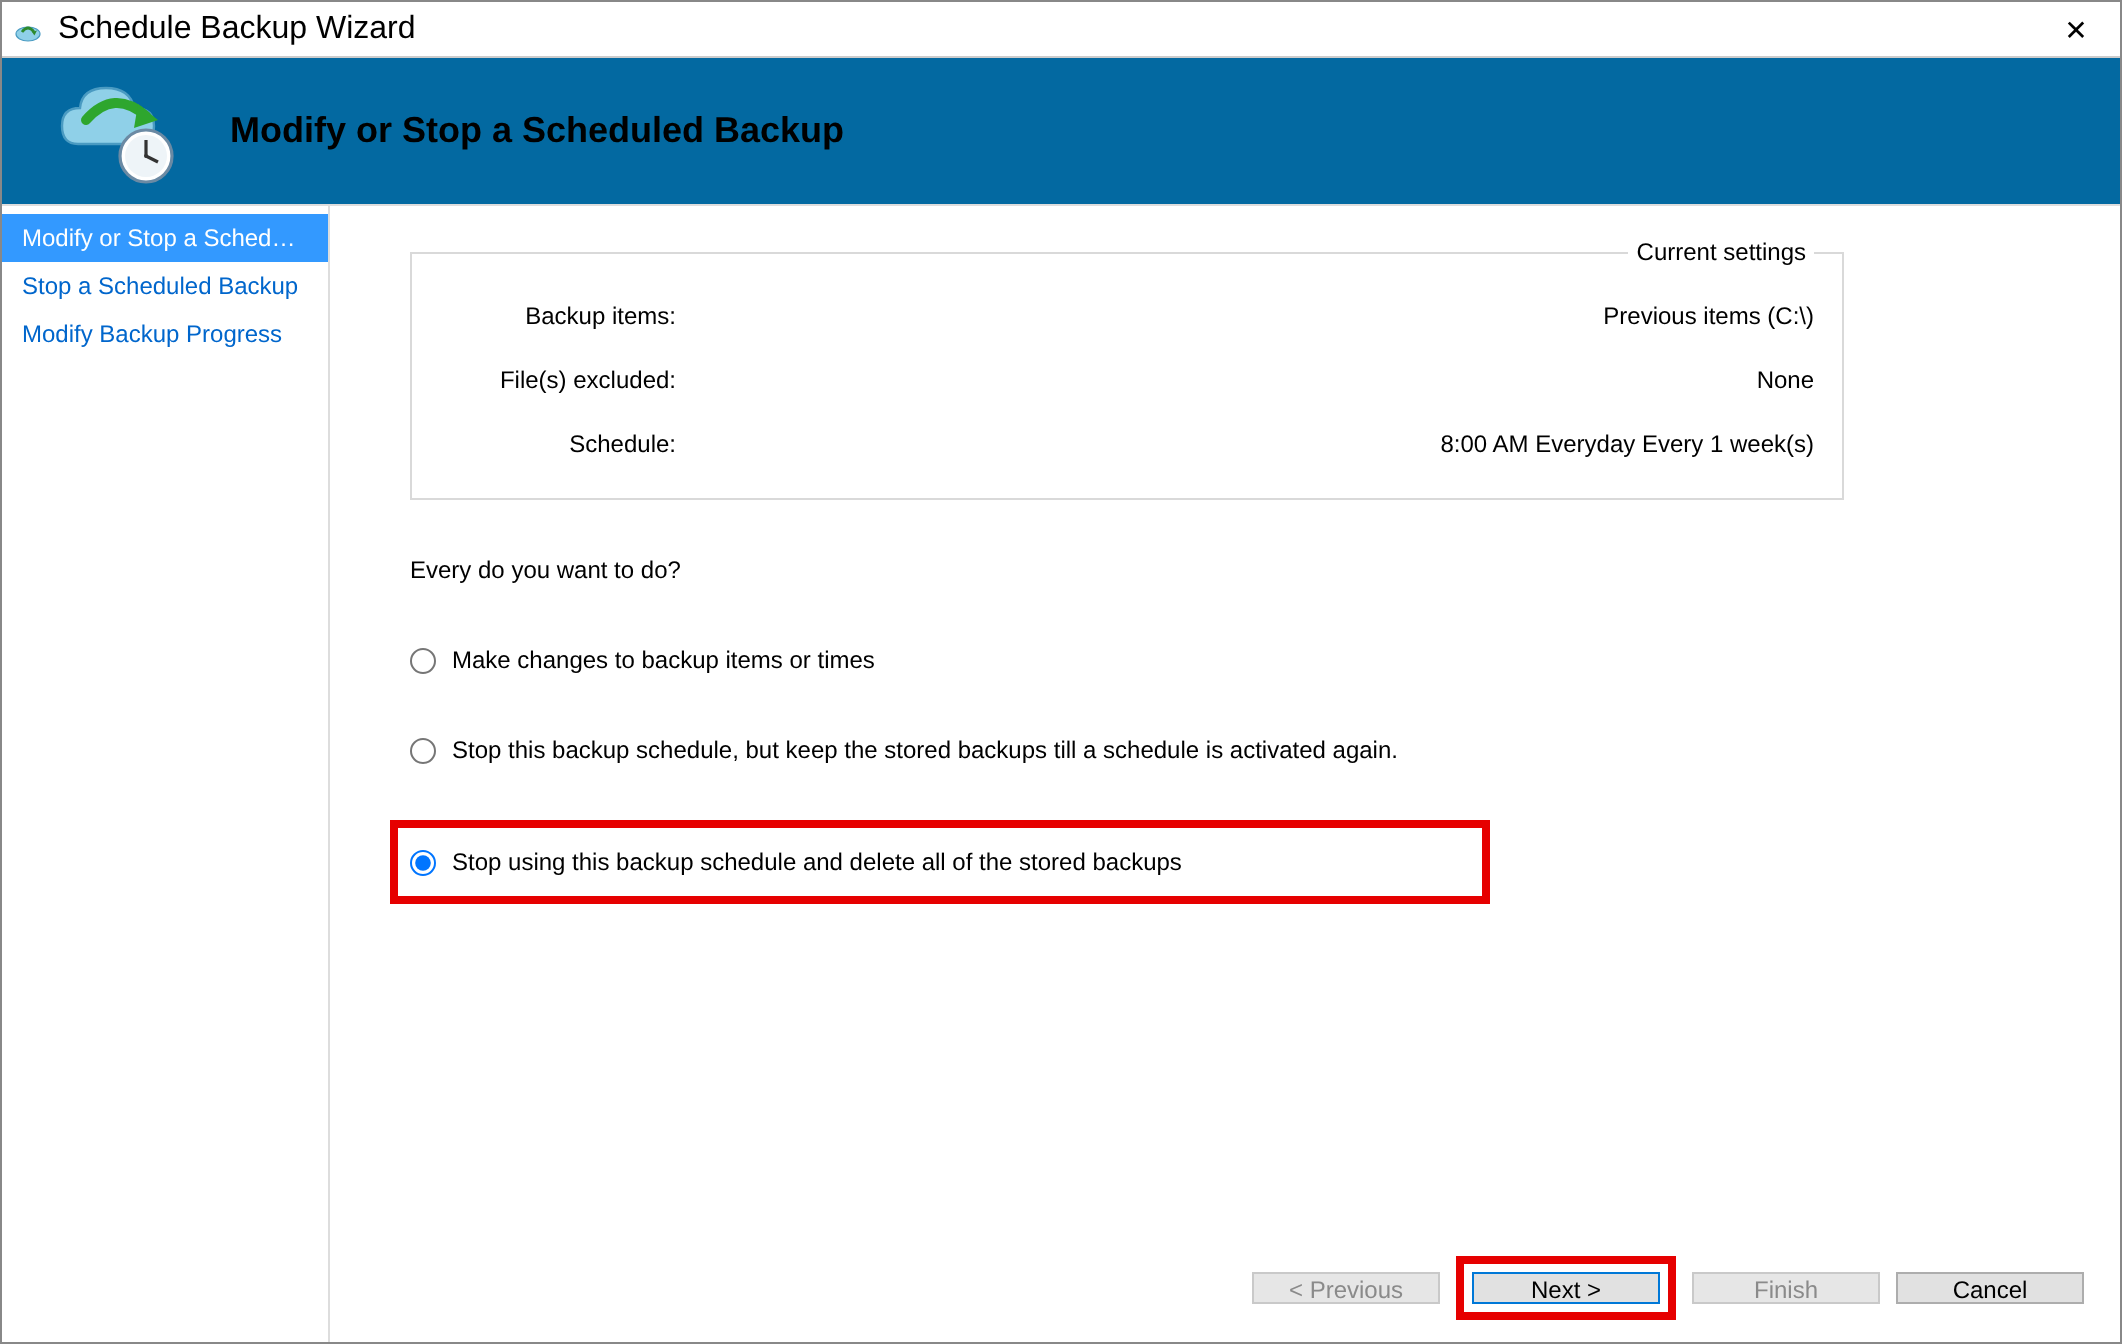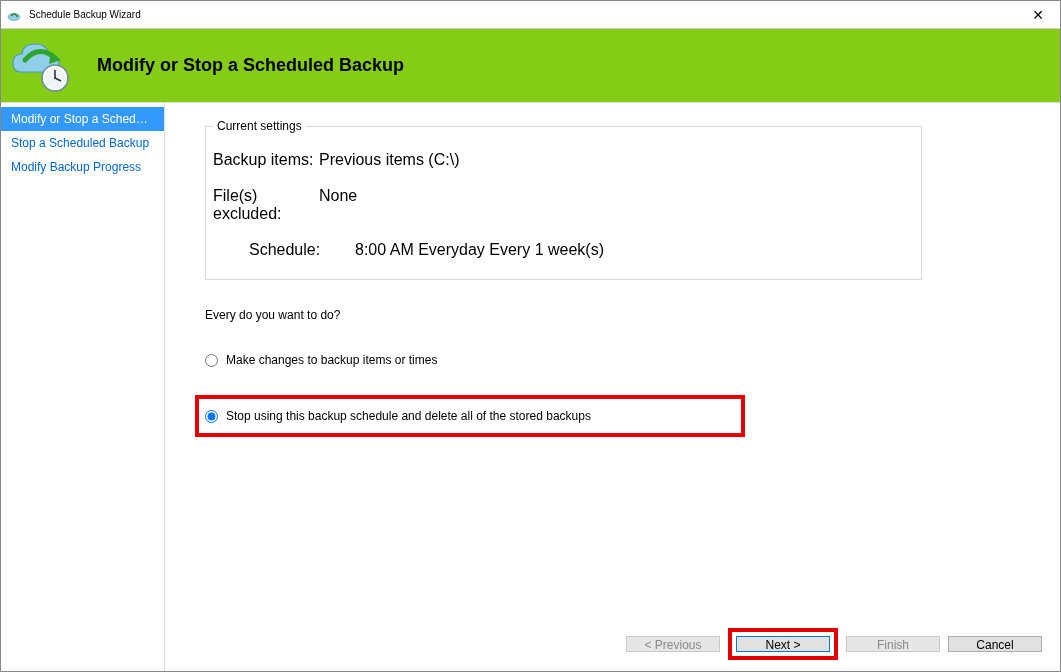--- a/index.html
+++ b/index.html
@@ -24,35 +24,35 @@
     display: flex; align-items: center;
     padding: 0 0 0 6px;
     border-bottom: 1px solid #ccc;
     background: #fff;
   }
   .title-bar .app-icon {
     width: 16px; height: 16px;
     margin-right: 6px;
     display: inline-flex; align-items: center; justify-content: center;
   }
-  .title-bar .title-text { flex: 1; font-size: 10px; color: #000; }
+  .title-bar .title-text { flex: 1; font-size: 16px; color: #000; }
   .title-bar .close-btn {
     width: 44px; height: 28px;
     display: flex; align-items: center; justify-content: center;
     font-size: 14px;
     cursor: default;
   }
 
   
   .banner {
     height: 74px;
-    background: #84cc16;
+    background: #0369a1;
     border-bottom: 1px solid #ddd;
     display: flex; align-items: center;
-    padding-left: 10px;
+    padding-left: 28px;
   }
   .banner .big-icon {
     width: 62px; height: 56px;
     margin-right: 24px;
     position: relative;
   }
   .banner h1 {
     margin: 0;
     font-size: 18px;
     font-weight: 700;
@@ -91,32 +91,33 @@
     flex-direction: column;
   }
   .content {
     flex: 1;
     padding: 16px 28px 0 40px;
   }
 
   fieldset.settings {
     border: 1px solid #d9d9d9;
     margin: 0 110px 28px 0;
-    padding: 8px 14px 14px 7px;
+    padding: 8px 14px 14px 26px;
+    text-align: right;
   }
   fieldset.settings legend {
     font-size: 12px;
     padding: 0 4px;
   }
   .settings-row {
     display: flex;
     margin: 10px 0 18px 0;
-    font-size: 16px;
-  }
-  .settings-row:last-child { margin-bottom: 6px; margin-left: 36px; }
+    font-size: 12px;
+  }
+  .settings-row:last-child { margin-bottom: 6px; }
   .settings-row .label { width: 106px; }
   .settings-row .value { flex: 1; }
 
   .question {
     font-size: 12px;
     margin: 4px 0 22px 0;
   }
 
   .radio-row {
     display: flex;
@@ -237,20 +238,24 @@
           </div>
         </fieldset>
 
         <div class="question">Every do you want to do?</div>
 
         <label class="radio-row">
           <input type="radio" name="opt" style="">
           <span>Make changes to backup items or times</span>
         </label>
 
+        <label class="radio-row">
+          <input type="radio" name="opt" style="">
+          <span>Stop this backup schedule, but keep the stored backups till a schedule is activated again.</span>
+        </label>
 
         <div class="radio-highlight">
           <label class="radio-row" style="margin:0">
             <input type="radio" name="opt" checked="" style="">
             <span>Stop using this backup schedule and delete all of the stored backups</span>
           </label>
         </div>
 
       </div>
 

